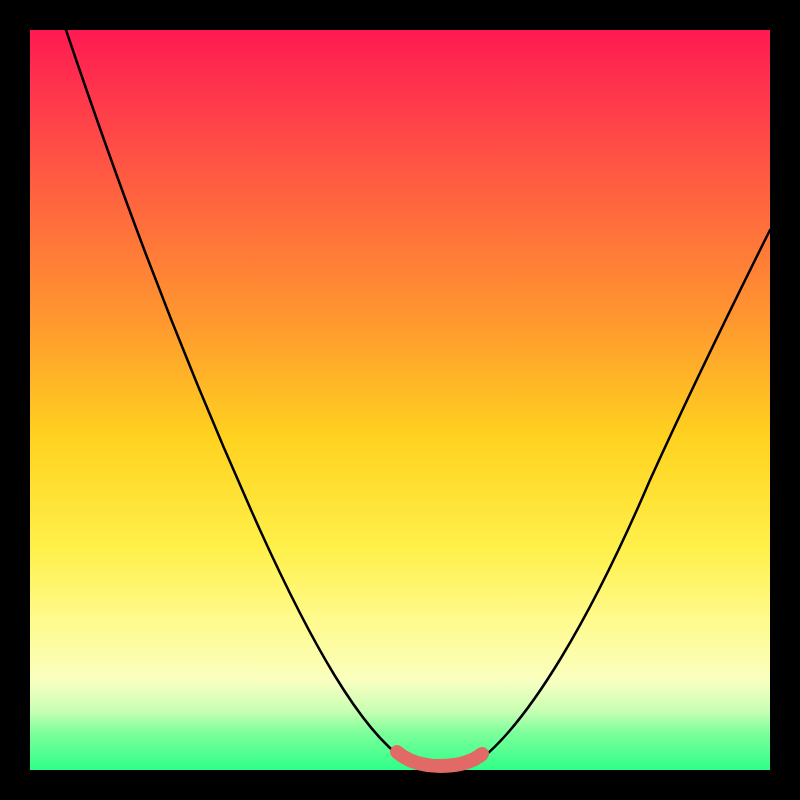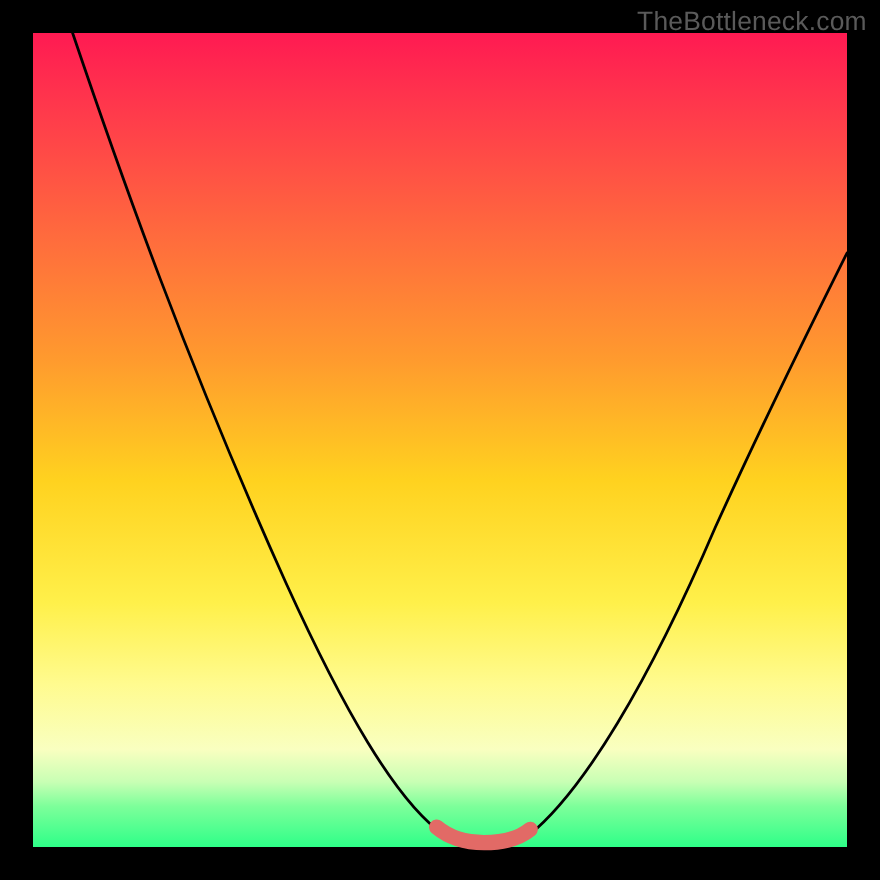--- a/index.html
+++ b/index.html
@@ -69,14 +69,13 @@
                C 80 130, 140 300, 230 500
                C 280 610, 330 700, 375 730" fill="none" stroke="#000" stroke-width="2.5" stroke-linecap="round"></path>
       <path d="M 450 730
                C 500 690, 560 590, 620 450
                C 670 340, 710 260, 740 200" fill="none" stroke="#000" stroke-width="2.5" stroke-linecap="round"></path>
       <path d="M 367 722
                C 380 733, 395 736, 410 736
                C 425 736, 440 734, 452 724" fill="none" stroke="#e26a66" stroke-width="14" stroke-linecap="round"></path>
     </svg>
   </div>
-  <div class="watermark">TheBottleneck.com</div>
 </div>
 
 </body></html>

